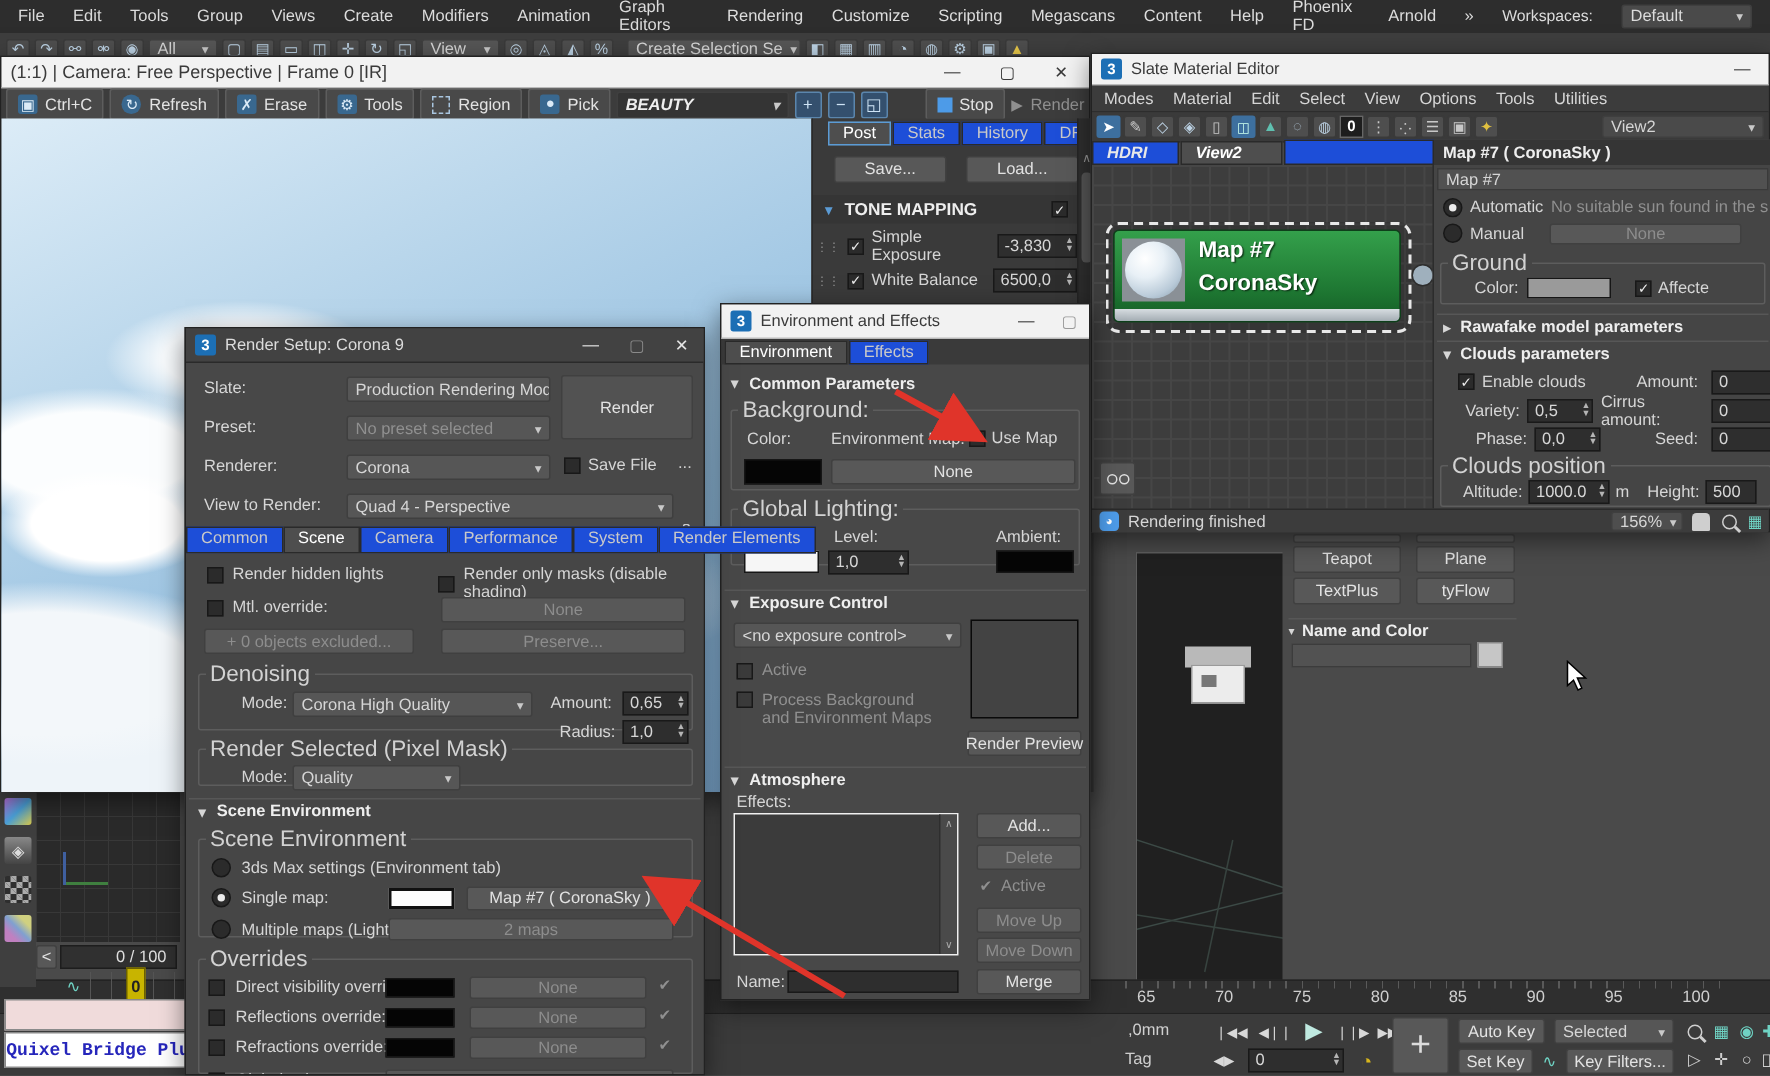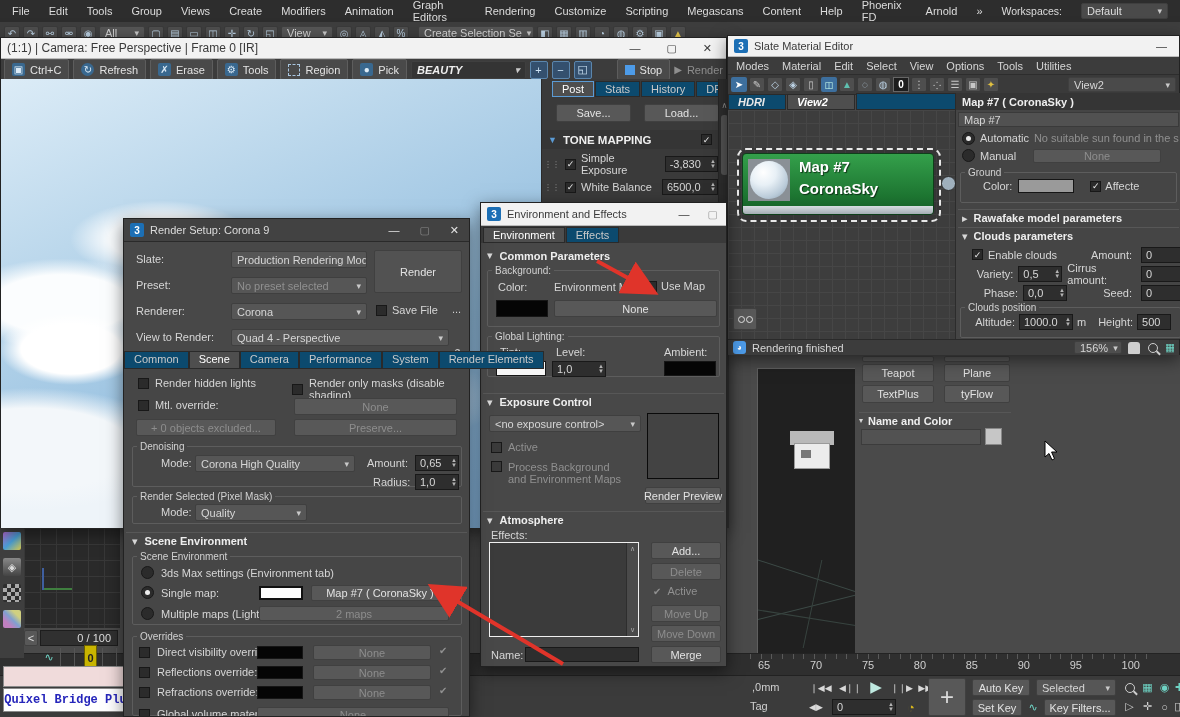--- a/index.html
+++ b/index.html
@@ -22,24 +22,24 @@
   .chk{width:11px;height:11px;background:#2b2b2b;border:1px solid #181818;display:inline-flex;align-items:center;
     justify-content:center;font-size:9px;color:#ececec;flex:none;box-sizing:border-box}
   .chk.dim{color:#8f8f8f;background:#3a3a3a}
   .radio{width:11px;height:11px;border-radius:50%;background:#2b2b2b;border:1px solid #181818;display:inline-flex;
     align-items:center;justify-content:center;flex:none}
   .radio.on:after{content:"";width:5px;height:5px;border-radius:50%;background:#ececec}
   .spin{background:#2e2e2e;border:1px solid #191919;height:16px;display:flex;align-items:center;box-sizing:border-box;padding:0 1px 0 4px;white-space:nowrap;overflow:hidden}
   .spin .v{flex:1}
   .ud{display:inline-flex;flex-direction:column;font-size:6px;line-height:5px;color:#b5b5b5;margin-left:3px;flex:none}
   fieldset{border:1px solid #5d5d5d;border-radius:2px;margin:0;padding:0;position:absolute;box-sizing:border-box}
-  legend{font-size:10px;color:#d2d2d2;padding:0 3px;margin-left:4px}
+  legend{font-size:15px;color:#d2d2d2;padding:0 3px;margin-left:4px}
   .hdr{font-weight:bold;color:#eeeeee;white-space:nowrap}
   .dim{color:#909090}
-  .tab{padding:1px 9px;background:#0c4a6e;border:1px solid #2a2a2a;color:#c9c9c9;white-space:nowrap;box-sizing:border-box}
+  .tab{padding:1px 9px;background:#1d4ed8;border:1px solid #2a2a2a;color:#c9c9c9;white-space:nowrap;box-sizing:border-box}
   .tab.on{background:#4e4e4e;color:#fff}
   .swatch{border:1px solid #161616;box-sizing:border-box;display:inline-block}
   .ic{display:inline-flex;align-items:center;justify-content:center;flex:none;box-sizing:border-box}
   .tic{width:16px;height:15px;background:#4e4e4e;border:1px solid #3a3a3a;border-radius:2px;color:#bcd2e4;font-size:10px}
   .mag{position:relative;width:8px;height:8px;border:1.5px solid #cfcfcf;border-radius:50%;flex:none}
   .mag:after{content:"";position:absolute;width:5px;height:1.5px;background:#cfcfcf;transform:rotate(45deg);right:-4px;bottom:-2px}
   .lock{width:10px;height:7px;background:#c9c9c9;position:relative;margin-top:4px;flex:none}
   .lock:before{content:"";position:absolute;top:-5px;left:1px;width:5px;height:5px;border:1.5px solid #c9c9c9;border-bottom:none;border-radius:3px 3px 0 0;box-sizing:border-box}
   .sky{background:
     radial-gradient(100px 50px at 70px 270px,#ffffff 50%,rgba(255,255,255,0) 72%),

